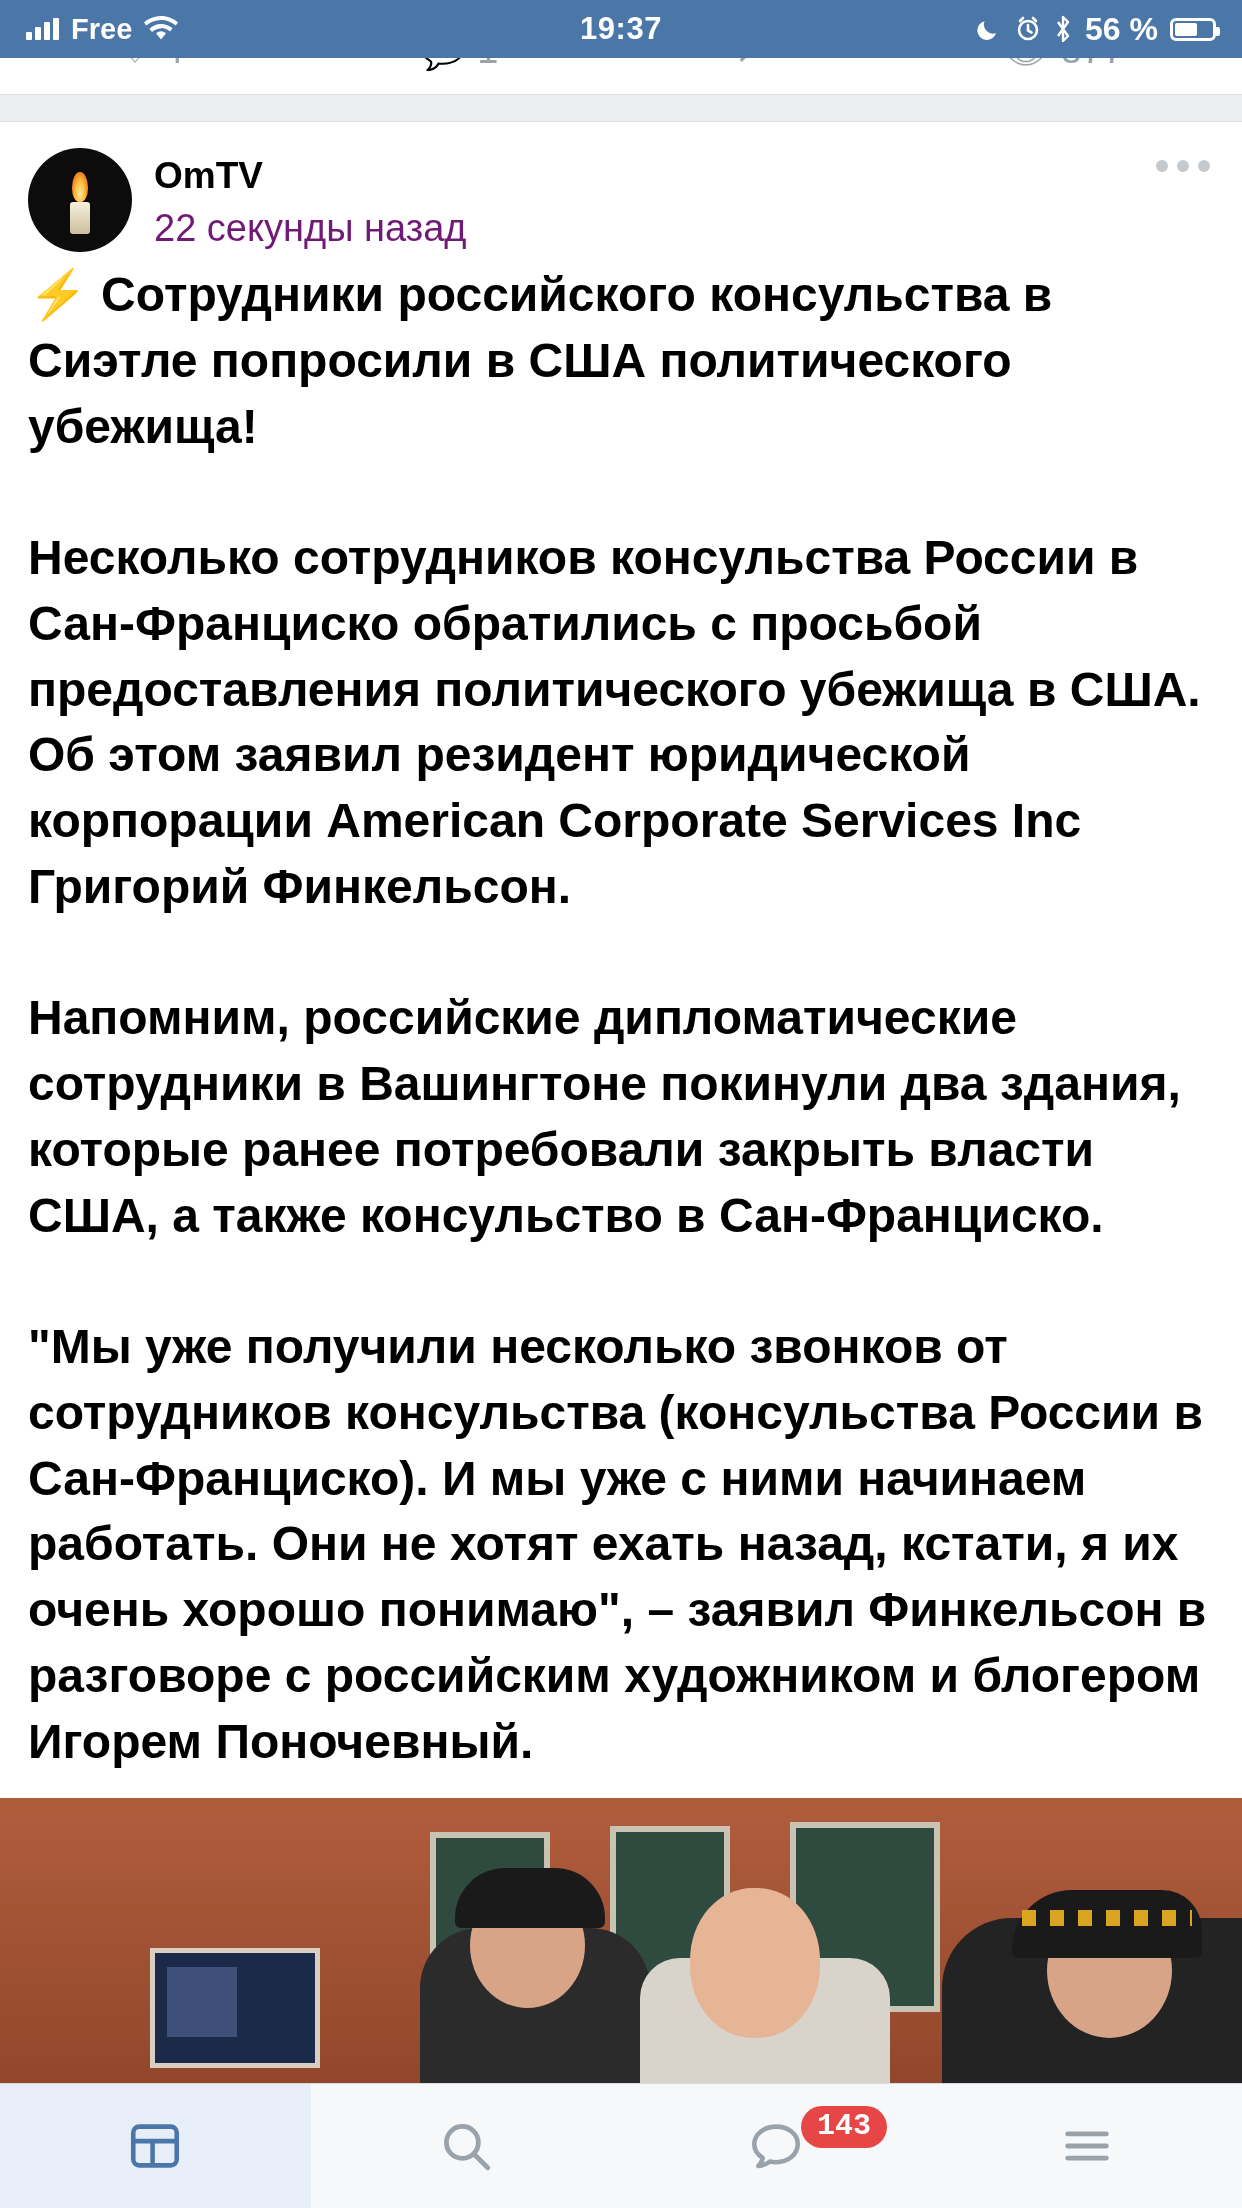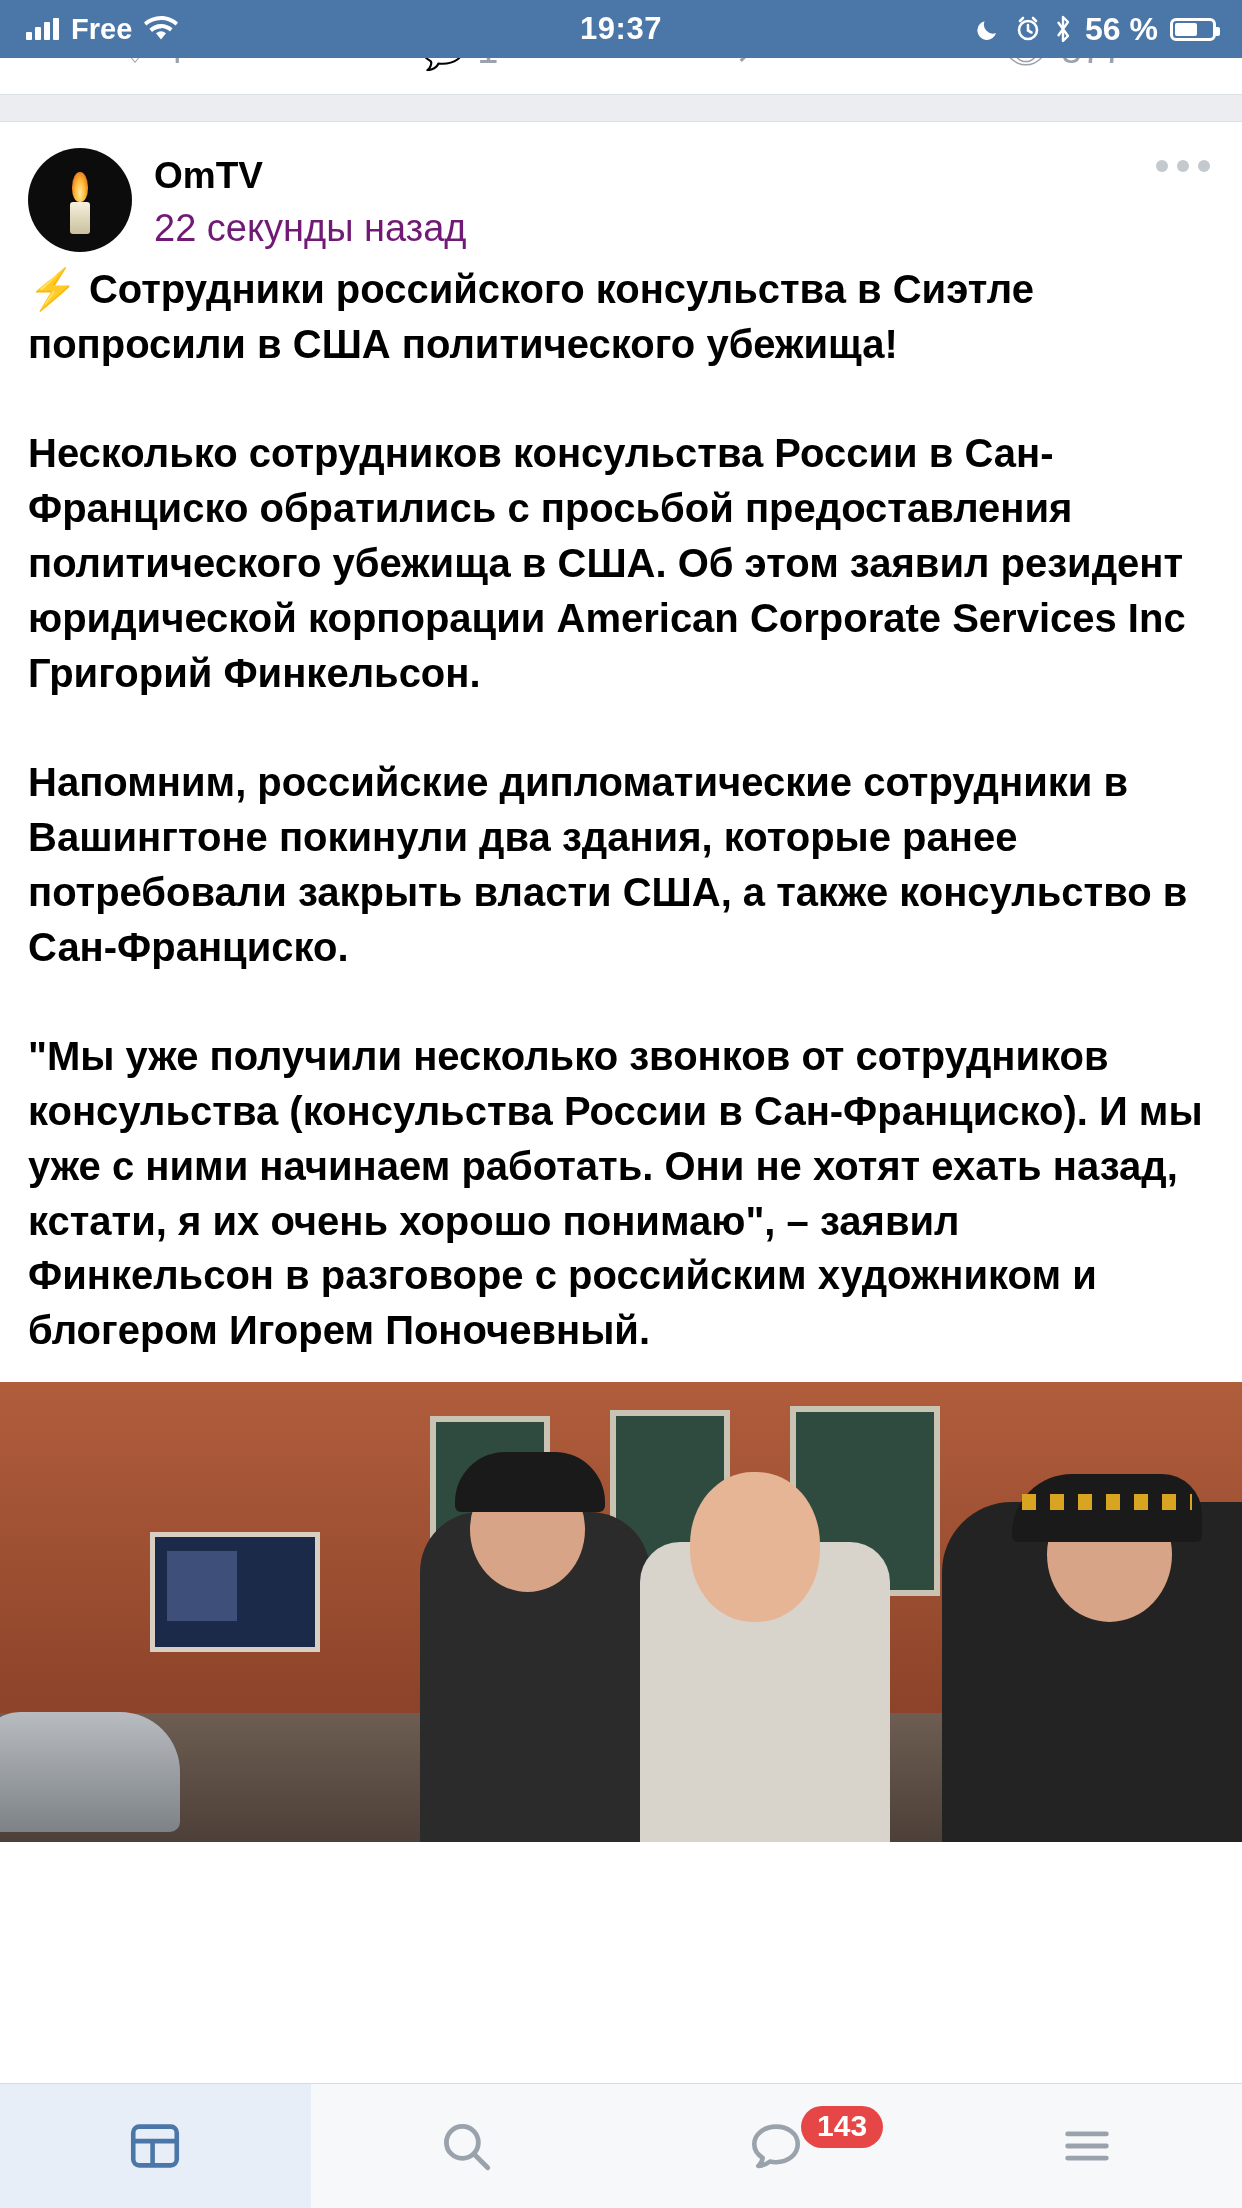--- a/index.html
+++ b/index.html
@@ -176,21 +176,21 @@
     gap: 9px;
   }
   .post-more span {
     width: 12px; height: 12px;
     background: #c4c9ce;
     border-radius: 50%;
     display: block;
   }
 
   .post-text {
-    font-size: 40px;
+    font-size: 48px;
     line-height: 1.37;
     color: #000000;
     font-weight: bold;
     padding: 4px 0 0 0;
     white-space: pre-wrap;
     word-wrap: break-word;
   }
 
   
   .post-photo {
@@ -293,20 +293,21 @@
     display: flex;
     align-items: center;
   }
   .tab {
     flex: 1;
     height: 100%;
     display: flex;
     align-items: center;
     justify-content: center;
     position: relative;
+    font-family: Liberation Mono, monospace;
   }
   .tab.active {
     background: #e8eef7;
   }
   .tab svg { display: block; }
   .badge {
     position: absolute;
     top: 22px;
     left: 58%;
     background: #e64646;

